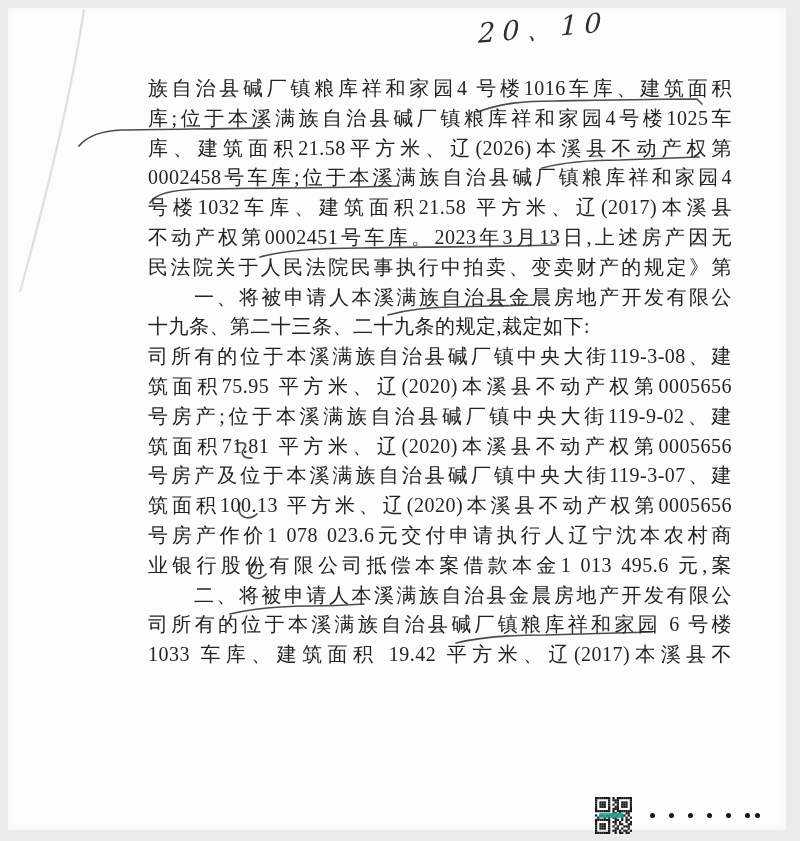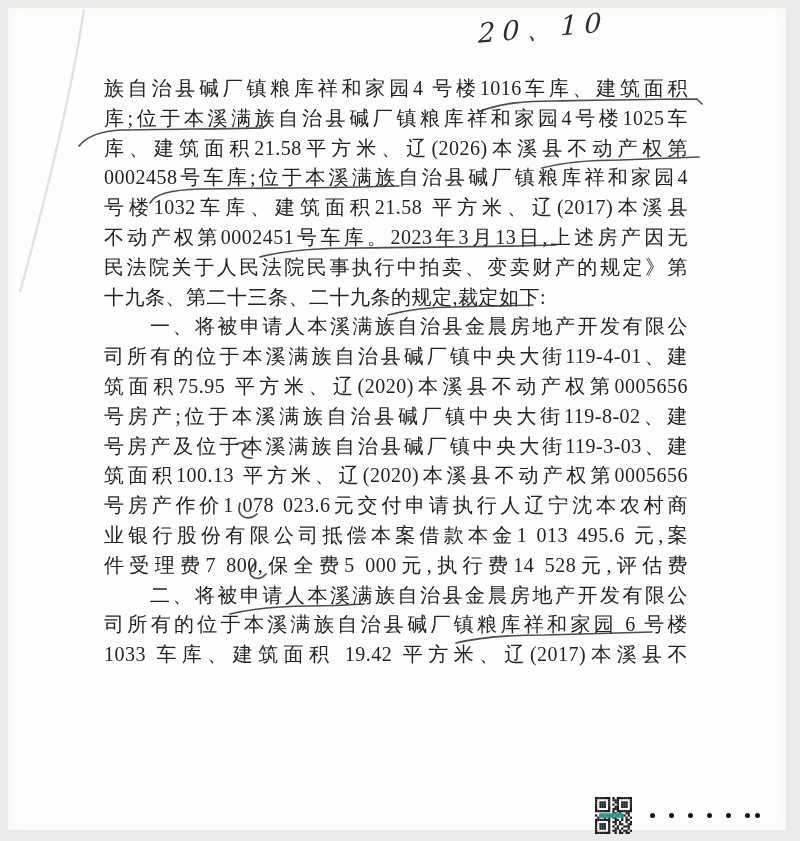--- a/index.html
+++ b/index.html
@@ -49,38 +49,38 @@
 <div class="scan">
 
   <div class="page"></div>
 
   <svg id="crease-svg" class="overlay" viewBox="0 0 800 841">
       <path d="M84,9 C72,90 48,190 20,292"></path>
     </svg>
 
   <div class="handwriting">20、10</div>
 
-  <div id="text-block" style="color: rgb(35, 35, 35);">
+  <div id="text-block" style="color: rgb(35, 35, 35); margin-left: 44px;">
       <div class="line">族自治县碱厂镇粮库祥和家园4 号楼1016车库、建筑面积</div>
       <div class="line">库;位于本溪满族自治县碱厂镇粮库祥和家园4号楼1025车</div>
       <div class="line">库、建筑面积21.58平方米、辽(2026)本溪县不动产权第</div>
       <div class="line">0002458号车库;位于本溪满族自治县碱厂镇粮库祥和家园4</div>
       <div class="line">号楼1032车库、建筑面积21.58 平方米、辽(2017)本溪县</div>
       <div class="line">不动产权第0002451号车库。2023年3月13日,上述房产因无</div>
       <div class="line">民法院关于人民法院民事执行中拍卖、变卖财产的规定》第</div>
+      <div class="line indent">一、将被申请人本溪满族自治县金晨房地产开发有限公</div>
       <div class="line no-justify">十九条、第二十三条、二十九条的规定,裁定如下:</div>
-      <div class="line indent">一、将被申请人本溪满族自治县金晨房地产开发有限公</div>
-      <div class="line">司所有的位于本溪满族自治县碱厂镇中央大街119-4-01、建</div>
+      <div class="line">司所有的位于本溪满族自治县碱厂镇中央大街119-3-08、建</div>
       <div class="line">筑面积75.95 平方米、辽(2020)本溪县不动产权第0005656</div>
-      <div class="line">号房产;位于本溪满族自治县碱厂镇中央大街119-8-02、建</div>
-      <div class="line">号房产及位于本溪满族自治县碱厂镇中央大街119-3-03、建</div>
+      <div class="line">号房产;位于本溪满族自治县碱厂镇中央大街119-9-02、建</div>
+      <div class="line">筑面积71.81 平方米、辽(2020)本溪县不动产权第0005656</div>
+      <div class="line">号房产及位于本溪满族自治县碱厂镇中央大街119-3-07、建</div>
       <div class="line">筑面积100.13 平方米、辽(2020)本溪县不动产权第0005656</div>
       <div class="line">号房产作价1 078 023.6元交付申请执行人辽宁沈本农村商</div>
       <div class="line">业银行股份有限公司抵偿本案借款本金1 013 495.6 元,案</div>
-      <div class="line">件受理费7 800,保全费5 000元,执行费14 528元,评估费</div>
       <div class="line indent">二、将被申请人本溪满族自治县金晨房地产开发有限公</div>
       <div class="line">司所有的位于本溪满族自治县碱厂镇粮库祥和家园 6 号楼</div>
       <div class="line">1033 车库、建筑面积 19.42 平方米、辽(2017)本溪县不</div>
     </div>
 
   <svg id="pen-svg" class="overlay" viewBox="0 0 800 841">
       <path d="M478,112 C500,103 525,101 555,101 C610,100 660,99 697,99 L702,104" stroke="#333333"></path>
       <path d="M79,146 C87,136 100,131 122,130 C160,129 220,129 263,128" stroke="#333333"></path>
       <path d="M542,168 C565,162 590,160 620,160 C650,159 675,158 699,157" stroke="#333333"></path>
       <path d="M150,203 C155,194 170,190 200,189 C250,188 340,188 399,186" stroke="#333333"></path>

